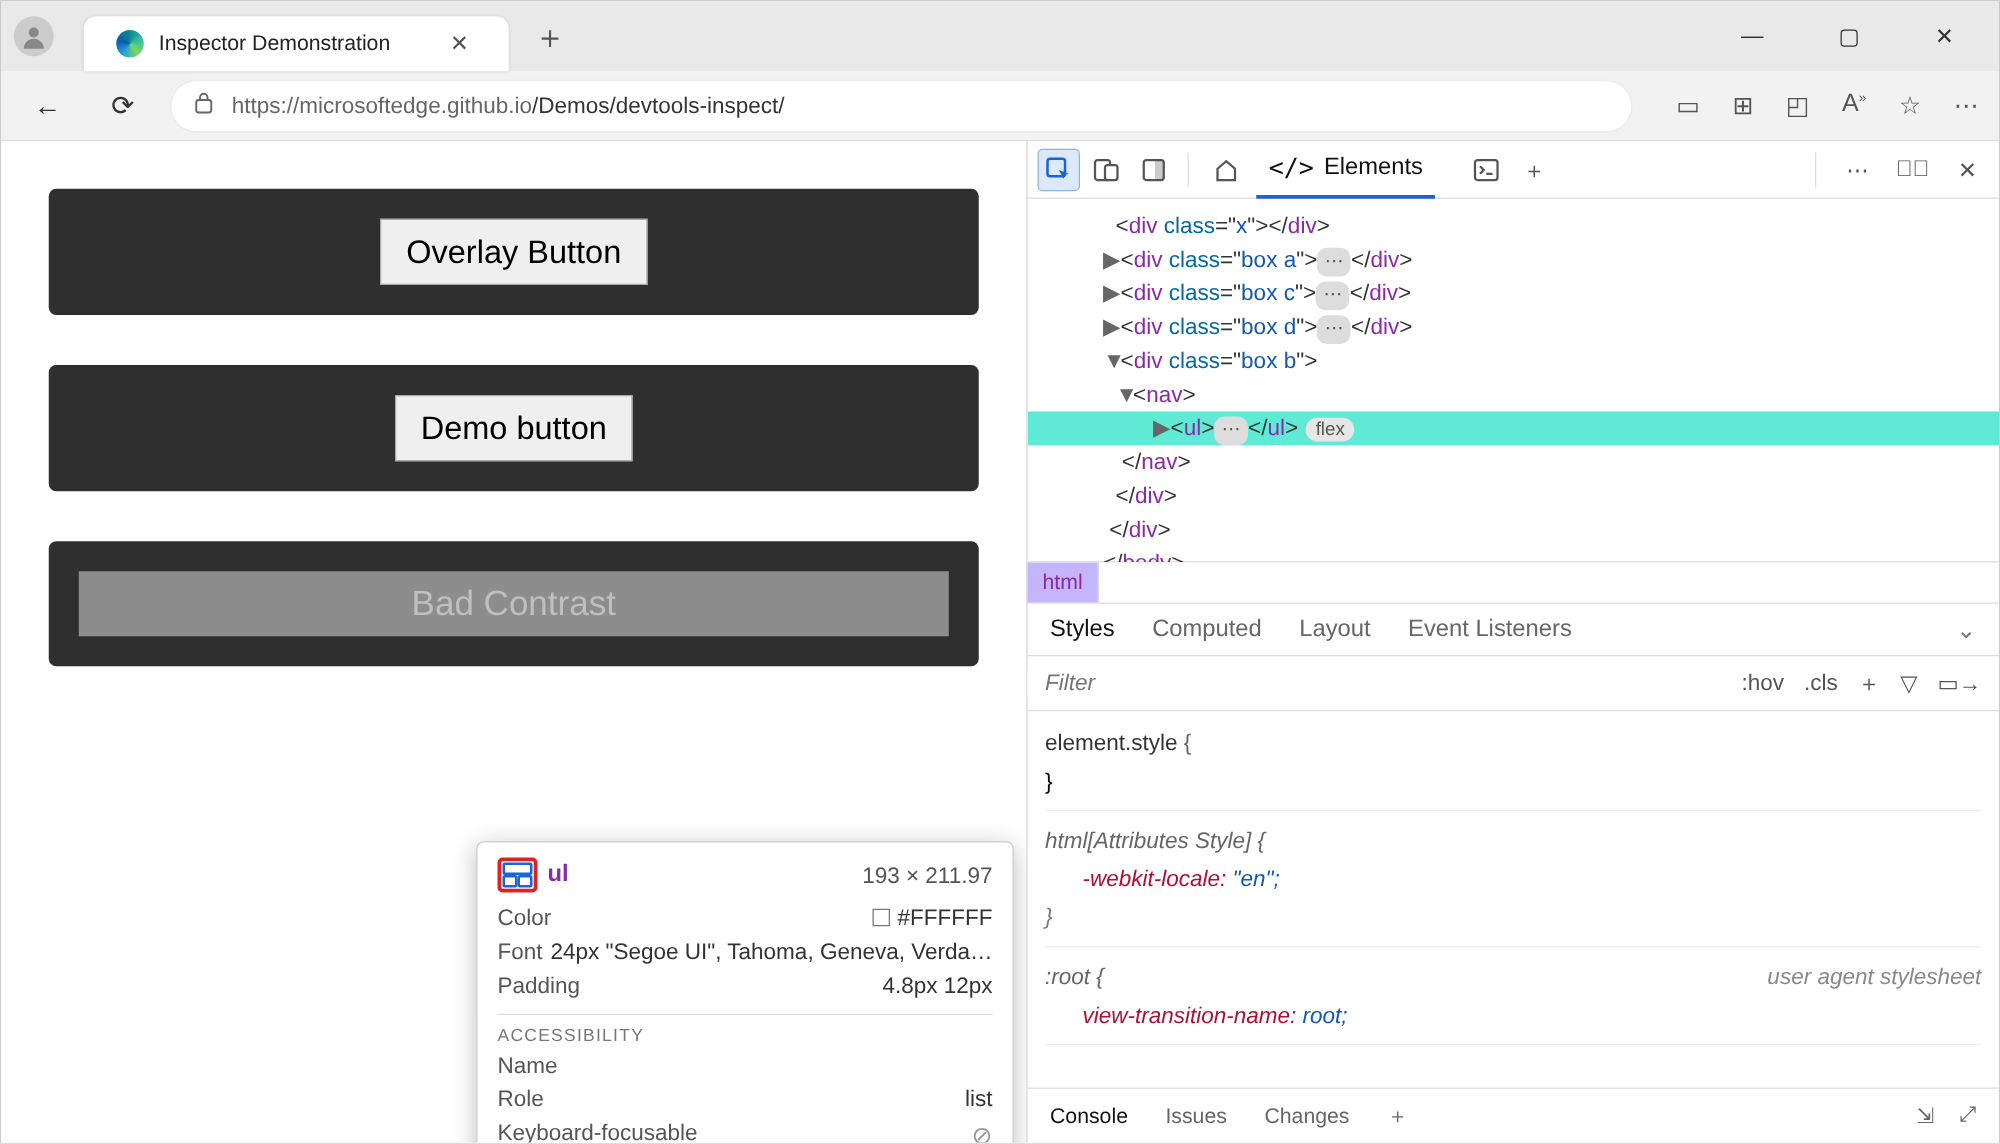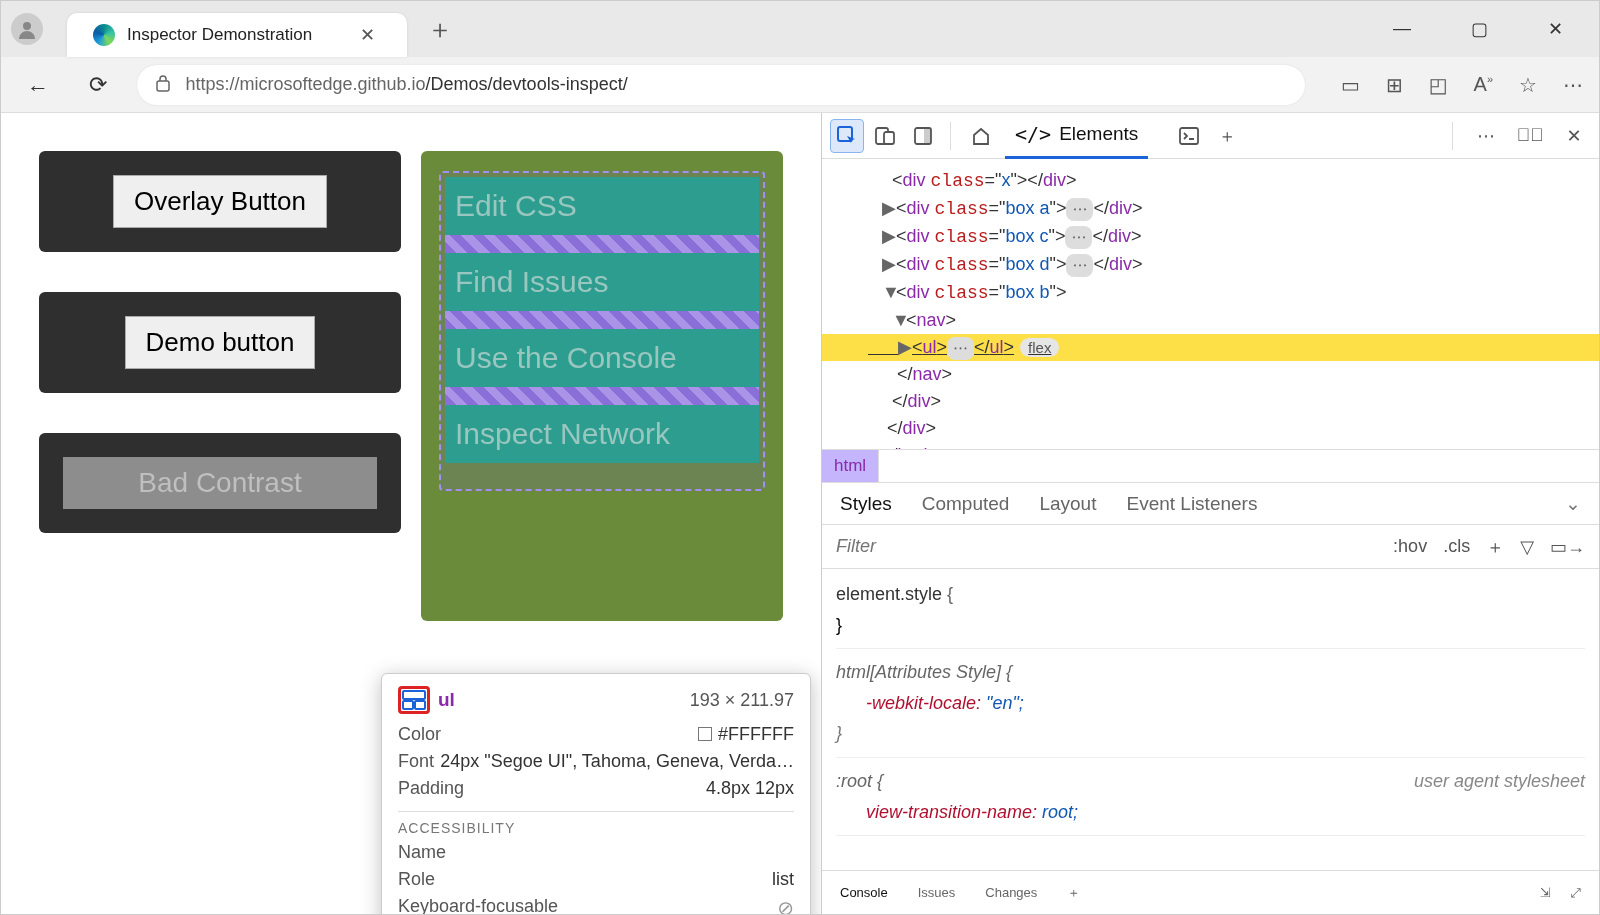--- a/index.html
+++ b/index.html
@@ -63,24 +63,24 @@
 .dt-btn.active { background:#dde9fb; color:#1a63d9; border:1px solid #8bb3ef;}
 .dt-sep { width:1px; height:28px; background:#ddd; margin: 0 6px;}
 .dt-tab { padding: 10px 10px; font-size: 19px; color:#333; cursor:pointer; display:flex;align-items:center; gap:8px;}
 .dt-tab.active { border-bottom: 3px solid #1a63d9; color:#111;}
 .dt-tab .code-icon { font-family: monospace; font-size: 20px;}
 .dt-toolbar .right { margin-left:auto; display:flex; gap:10px; align-items:center;}
 
 .dom-panel { flex: 0 0 auto; height: 290px; overflow:auto; padding: 8px 12px 8px 50px; font-family: Consolas, monospace; font-size: 18px; color:#333; position:relative;}
 .dom-line { white-space: pre; line-height: 1.5;}
 .dom-line .tg { color:#8a2aa9;}
-.dom-line .at { color:#b91c1c;font-family:Liberation Mono, monospace;}
+.dom-line .at { color:#0369a1;}
 .dom-line .av { color:#1258b3;}
 .tw { color:#666; display:inline-block; width:14px; cursor:pointer;}
-.dom-line.sel { background:#fde047; margin-left:-50px; padding-left:46px; margin-right:-12px; padding-right:12px;text-decoration:underline;}
+.dom-line.sel { background:#5eead4; margin-left:-50px; padding-left:70px; margin-right:-12px; padding-right:12px;}
 .ell { display:inline-block; background:#ddd; border-radius:8px; padding: 0 6px; color:#555; font-size:15px;}
 .flex-pill { background:#e6e6e6; border-radius:10px; padding:1px 8px; font-size:15px; color:#555; margin-left:6px;}
 
 .breadcrumb { height: 34px; border-top:1px solid #ddd; border-bottom:1px solid #ddd; display:flex; align-items:stretch; font-size:17px;}
 .breadcrumb span { padding: 6px 12px; background:#c4b5fd; border-right:1px solid #ddd; color:#8a2aa9; }
 
 .styles-tabs { height: 42px; display:flex; align-items:center; gap: 30px; padding: 0 18px; border-bottom:1px solid #ddd; font-size:19px; color:#666;}
 .styles-tabs .st-tab { cursor:pointer;}
 .styles-tabs .st-tab.active { color:#111; }
 .styles-tabs .chev { margin-left:auto; color:#777;}
@@ -92,21 +92,21 @@
 
 .styles-body { flex:1; overflow:auto; font-family: Consolas, monospace; font-size:18px; padding: 10px 14px; line-height:1.7;}
 .rule-sel { color:#666;}
 .rule-sel .sel-match{color:#333;}
 .prop { padding-left: 30px;}
 .prop .pn{color:#b01030;} .prop .pv{color:#1258b3;}
 .rule-note { float:right; color:#888; font-style:italic;margin-left:15px;}
 .italic{font-style:italic; color:#777;}
 .rule-block { border-bottom: 1px solid #eee; padding-bottom:8px; margin-bottom:8px;}
 
-.drawer { height:44px; border-top:1px solid #ddd; display:flex; align-items:center; gap:30px; padding: 0 18px; font-size:13px; color:#666;}
+.drawer { height:44px; border-top:1px solid #ddd; display:flex; align-items:center; gap:30px; padding: 0 18px; font-size:17px; color:#666;}
 .drawer .right{margin-left:auto; display:flex; gap:20px;}
 svg{overflow:visible}
 </style>
 </head>
 <body>
 
 <div class="browser-chrome">
 
   <div class="titlebar">
     <div class="profile-avatar">
@@ -157,33 +157,20 @@
       <div class="demo-grid">
         <div class="col">
           <div class="dark-box">
             <button class="demo-btn">Overlay Button</button>
           </div>
           <div class="dark-box">
             <button class="demo-btn">Demo button</button>
           </div>
           <div class="dark-box">
             <div class="bad-contrast">Bad Contrast</div>
-          </div>
-        </div>
-        <div class="col">
-          <div class="nav-box">
-            <div class="ul-highlight">
-              <div class="nav-item">Edit CSS</div>
-              <div class="gap-stripe"></div>
-              <div class="nav-item">Find Issues</div>
-              <div class="gap-stripe"></div>
-              <div class="nav-item">Use the Console</div>
-              <div class="gap-stripe"></div>
-              <div class="nav-item">Inspect Network</div>
-            </div>
           </div>
         </div>
       </div>
       </div>
 
       <div class="inspect-tooltip">
         <div class="tt-head">
           <div class="left">
             <span class="flex-badge">
               <svg viewBox="0 0 22 18">

